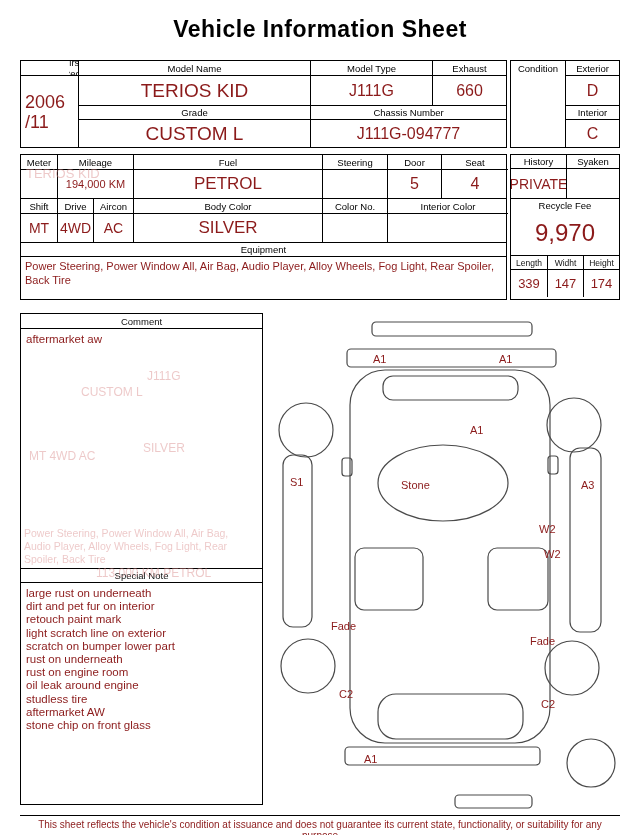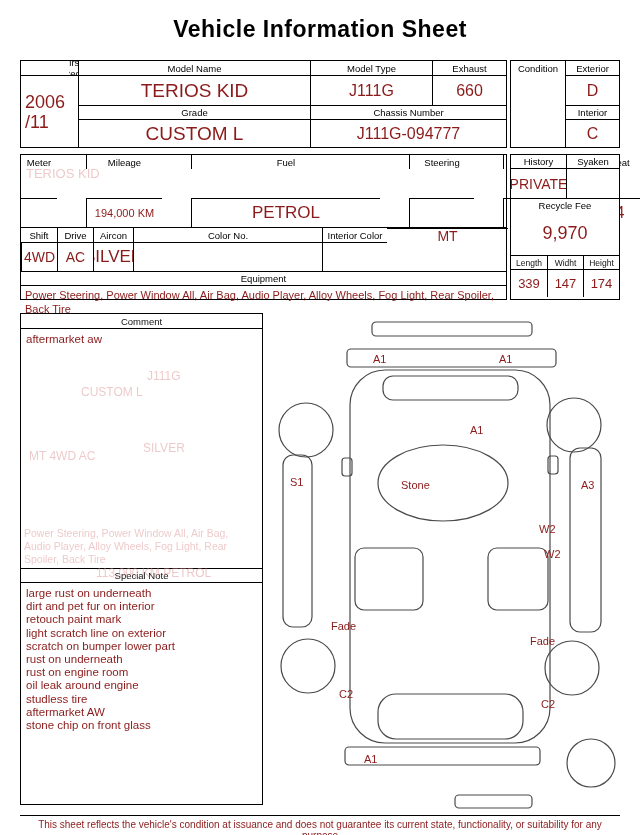--- a/index.html
+++ b/index.html
@@ -59,38 +59,39 @@
 
 <div class="tbl" style="left:510px; top:60px; width:110px; height:88px; grid-template-columns:54px 54px; grid-template-rows:14px 30px 14px 28px;">
   <div class="cell hdr" style="grid-column:1; grid-row:1;">Condition</div>
   <div class="cell hdr bl" style="grid-column:2; grid-row:1;">Exterior</div>
   <div class="cell bl bt red v16" style="grid-column:2; grid-row:2;">D</div>
   <div class="cell hdr bl bt" style="grid-column:2; grid-row:3;">Interior</div>
   <div class="cell bl bt red v16" style="grid-column:2; grid-row:4;">C</div>
 </div>
 
 <div class="box" style="left:20px; top:154px; width:487px; height:146px;">
-  <div class="subgrid" style="grid-template-columns:36px 76px 189px 65px 54px 67px; grid-template-rows:14px 29px;gap:29px;">
+  <div class="subgrid" style="grid-template-columns:36px 76px 189px 65px 54px 67px; grid-template-rows:14px 29px;">
     <div class="cell hdr">Meter</div>
     <div class="cell hdr bl">Mileage</div>
     <div class="cell hdr bl">Fuel</div>
     <div class="cell hdr bl">Steering</div>
     <div class="cell hdr bl">Door</div>
     <div class="cell hdr bl">Seat</div>
     <div class="cell bt red"></div>
     <div class="cell bl bt red v11">194,000 KM</div>
     <div class="cell bl bt red" style="font-size:17px;">PETROL</div>
     <div class="cell bl bt red"></div>
     <div class="cell bl bt red v16">5</div>
     <div class="cell bl bt red v16">4</div>
   </div>
   <div class="subgrid bt" style="grid-template-columns:36px 36px 40px 189px 65px 121px; grid-template-rows:14px 29px;">
     <div class="cell hdr">Shift</div>
     <div class="cell hdr bl">Drive</div>
     <div class="cell hdr bl">Aircon</div>
+    <div class="cell hdr bl">Body Color</div>
     <div class="cell hdr bl">Color No.</div>
     <div class="cell hdr bl">Interior Color</div>
     <div class="cell bt red v14">MT</div>
     <div class="cell bl bt red v14">4WD</div>
     <div class="cell bl bt red v14">AC</div>
     <div class="cell bl bt red" style="font-size:17px;">SILVER</div>
     <div class="cell bl bt red"></div>
     <div class="cell bl bt red"></div>
   </div>
   <div class="cell hdr bt" style="height:14px;">Equipment</div>
@@ -98,21 +99,21 @@
 </div>
 
 <div class="box" style="left:510px; top:154px; width:110px; height:146px;">
   <div class="subgrid" style="grid-template-columns:55px 53px; grid-template-rows:13px 30px;">
     <div class="cell hdr">History</div>
     <div class="cell hdr bl">Syaken</div>
     <div class="cell bt red" style="font-size:14px;text-align:right;">PRIVATE</div>
     <div class="cell bl bt red"></div>
   </div>
   <div class="cell hdr bt" style="height:13px;">Recycle Fee</div>
-  <div class="cell red" style="height:44px; font-size:18px;">9,970</div>
+  <div class="cell red" style="height:44px; font-size:24px;">9,970</div>
   <div class="subgrid bt" style="grid-template-columns:36px 36px 36px; grid-template-rows:13px 28px;">
     <div class="cell" style="font-size:8.5px;">Length</div>
     <div class="cell bl" style="font-size:8.5px;">Widht</div>
     <div class="cell bl" style="font-size:8.5px;">Height</div>
     <div class="cell bt red v13">339</div>
     <div class="cell bl bt red v13">147</div>
     <div class="cell bl bt red v13">174</div>
   </div>
 </div>
 

